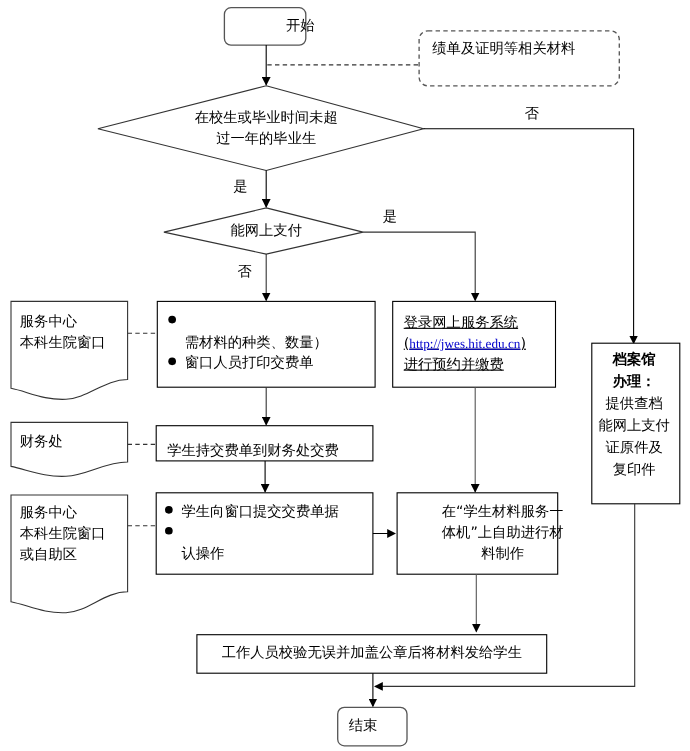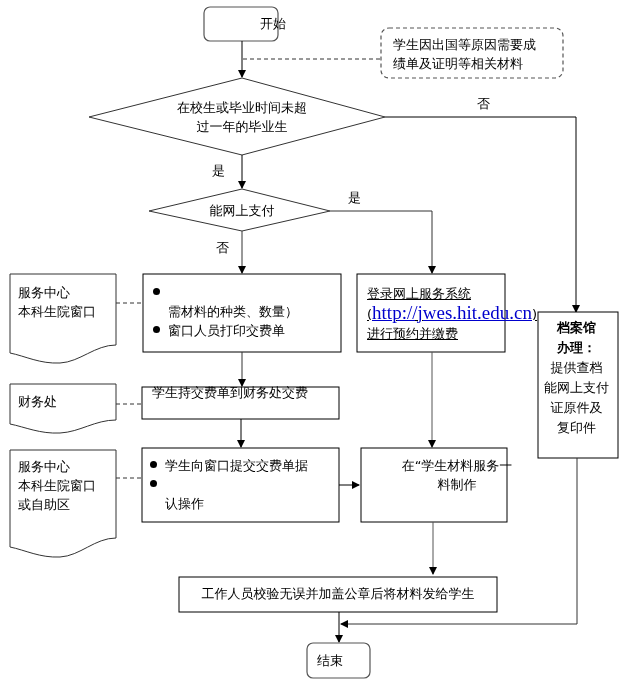--- a/index.html
+++ b/index.html
@@ -6,21 +6,21 @@
   body { width: 627px; height: 683px; position: relative; overflow: hidden;
          font-family: "DejaVu Sans", sans-serif; color: #000; }
   svg.canvas { position: absolute; left: 0; top: 0; }
   .t { position: absolute; font-size: 13px; line-height: 19px; white-space: nowrap; }
   .c { text-align: center; }
   .lbl { position: absolute; font-size: 13px; line-height: 16px; }
   .bul { position: absolute; font-size: 13px; line-height: 19px; }
   .bul .dot { display: inline-block; width: 7px; height: 7px; border-radius: 50%;
               background: #000; margin-right: 8px; vertical-align: middle; position: relative; top: -2px; }
   .bul .cont { padding-left: 15px; }
-  a.link { color: #0000cc; text-decoration: underline; font-family: "Liberation Serif", serif; font-size: 19px; }
+  a.link { color: #0000cc; text-decoration: underline; font-family: "Liberation Serif", serif; font-size: 12px; }
   .bold { font-weight: bold; }
 </style>
 </head>
 <body>
 
 <svg class="canvas" width="627" height="683" viewBox="0 0 627 683">
   <defs>
     <marker id="arr" markerWidth="8" markerHeight="8" refX="7" refY="4" orient="auto" markerUnits="userSpaceOnUse">
       <path d="M0,0 L8,4 L0,8 Z" fill="#000"></path>
     </marker>
@@ -72,21 +72,20 @@
   <path d="M10,384 L116,384 L116,420 C95,420 80,432 60,433 C40,434 25,427 10,424 Z" fill="#fff" stroke="#333" stroke-width="1"></path>
   <line x1="116" y1="404" x2="142" y2="404" stroke="#333" stroke-dasharray="4,3"></line>
 
   <path d="M10,450 L116,450 L116,538 C95,538 80,556 60,557 C40,558 25,550 10,547 Z" fill="#fff" stroke="#333" stroke-width="1"></path>
   <line x1="116" y1="478" x2="142" y2="478" stroke="#333" stroke-dasharray="4,3"></line>
 </svg>
 
 <div class="t c" style="left:204px;top:14px;width:74px;padding-left:32px;">开始</div>
 
 <div class="t" style="left:393px;top:35px;">
-  <div>学生因出国等原因需要成</div>
   <div>绩单及证明等相关材料</div>
 </div>
 
 <div class="t c" style="left:150px;top:98px;width:184px;">
   <div>在校生或毕业时间未超</div>
   <div>过一年的毕业生</div>
 </div>
 <div class="lbl" style="left:477px;top:96px;">否</div>
 <div class="lbl" style="left:212px;top:163px;">是</div>
 
@@ -101,32 +100,33 @@
 <div class="bul" style="left:153px;top:321px;">
   <div><span class="dot"></span><span>窗口人员打印交费单</span></div>
 </div>
 
 <div class="t" style="left:367px;top:284px;text-decoration:underline;">
   <div>登录网上服务系统</div>
   <div><span>(</span><a class="link">http://jwes.hit.edu.cn</a><span>)</span></div>
   <div>进行预约并缴费</div>
 </div>
 
-<div class="t c" style="left:142px;top:383px;width:176px;">学生持交费单到财务处交费</div>
+<div class="t c" style="left:142px;top:401px;width:176px;">学生持交费单到财务处交费</div>
 
 <div class="bul" style="left:150px;top:456px;">
   <div><span class="dot"></span><span>学生向窗口提交交费单据</span></div>
 </div>
 <div class="bul" style="left:150px;top:475px;">
   <div><span class="dot"></span></div>
   <div class="cont">认操作</div>
 </div>
 
 <div class="t c" style="left:361px;top:456px;width:146px;padding-left:23px;">
   <div>在“学生材料服务一</div>
+  <div>体机”上自助进行材</div>
   <div>料制作</div>
 </div>
 
 <div class="t c" style="left:538px;top:318px;width:77px;line-height:20px;">
   <div class="bold">档案馆</div>
   <div class="bold">办理：</div>
   <div>提供查档</div>
   <div>能网上支付</div>
   <div>证原件及</div>
   <div>复印件</div>

